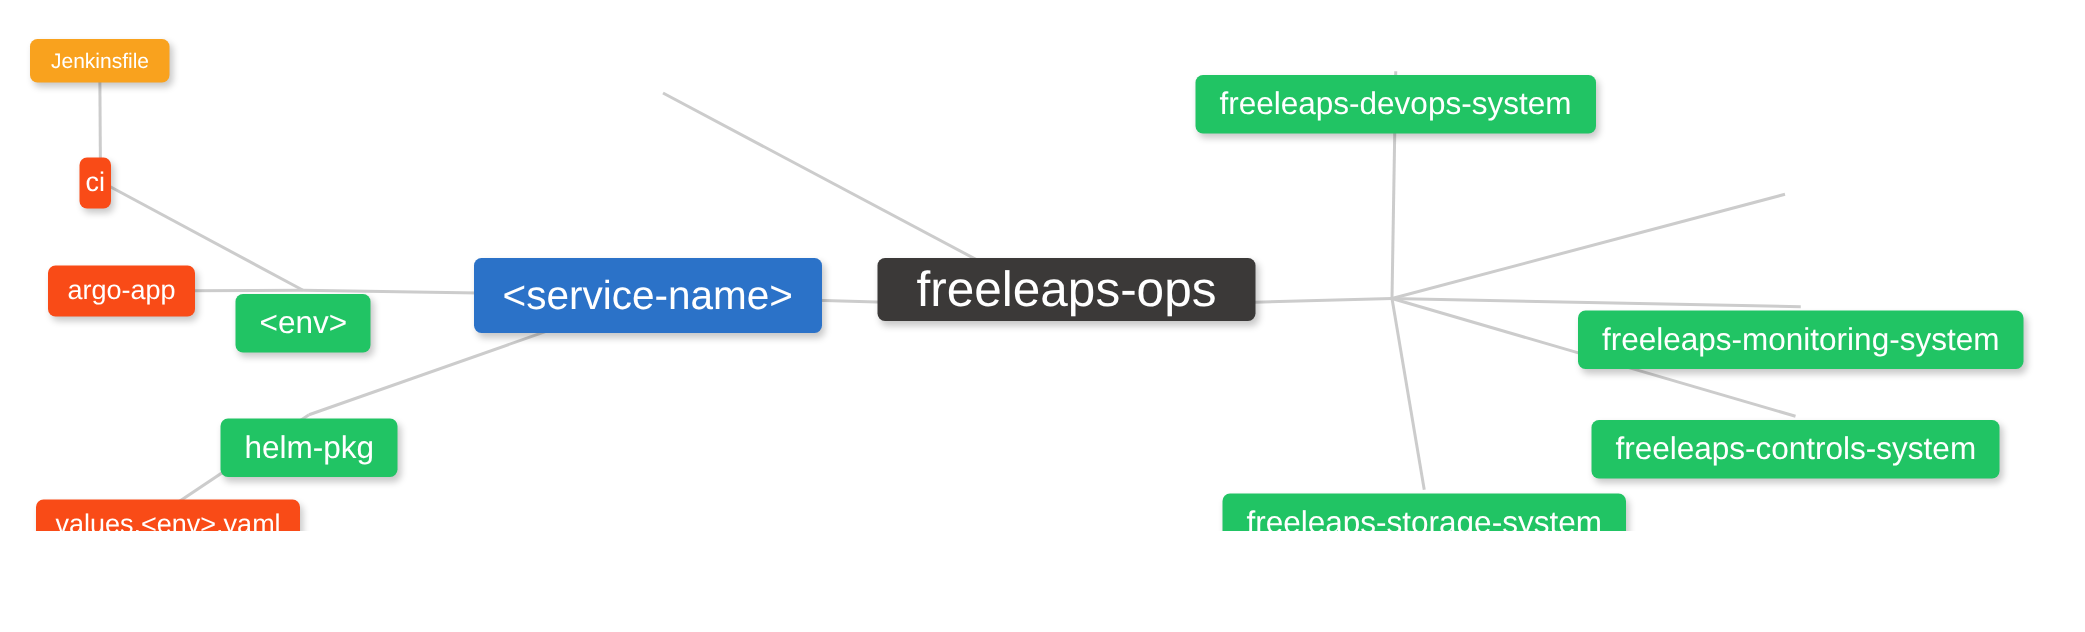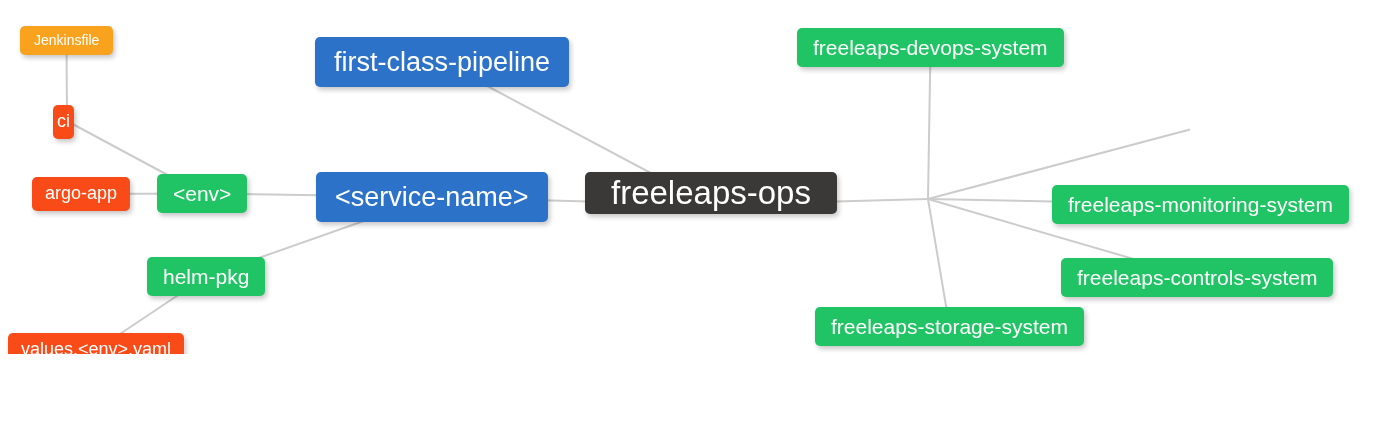--- a/index.html
+++ b/index.html
@@ -28,38 +28,38 @@
     z-index: 1;
     color: var(--node_text, #ffffff);
     white-space: nowrap;
     border-radius: 5px;
     box-shadow: 2px 3px 5px rgba(0,0,0,0.22);
     line-height: 1.2;
     cursor: pointer;
   }
   
   .c-blue   { background: var(--blue,   #2b72c8); }
-  .c-green  { background: var(--green,  #21c464); }
+  .c-green  { background: var(--green,  #21c464); margin-top: 22px; }
   .c-red    { background: var(--red,    #f94b17); }
   .c-orange { background: var(--orange, #f9a21e); }
   .c-dark   { background: var(--dark,   #3b3938); }
   
   .sz-root { font-size: 33px; padding: 1px 26px; }
   .sz-xl   { font-size: 27px; padding: 9px 19px; }
   .sz-l    { font-size: 21px; padding: 7px 16px; }
   .sz-m    { font-size: 18px; padding: 6px 13px; }
   .sz-s    { font-size: 18px; padding: 6px 4px;  }
   .sz-xs   { font-size: 14px; padding: 6px 14px; }
   
   #n-jenkinsfile          { left: 20px;   top: 26px;  }
   #n-ci                   { left: 53px;   top: 105px; }
   #n-argo_app             { left: 32px;   top: 177px; }
   #n-env                  { left: 157px;  top: 174px; }
   #n-helm_pkg             { left: 147px;  top: 257px; }
-  #n-values_env_yaml      { left: 8px;    top: 333px; }
+  #n-values_env_yaml      { left: 24px;    top: 333px; }
   #n-first_class_pipeline { left: 315px;  top: 37px;  }
   #n-service_name         { left: 316px;  top: 172px; }
   #n-freeleaps_ops        { left: 585px;  top: 172px; }
   #n-manifests            { left: 851px;  top: 174px; }
   #n-devops_system        { left: 797px;  top: 28px;  }
   #n-network_system       { left: 1054px; top: 110px; }
   #n-monitoring_system    { left: 1052px; top: 185px; }
   #n-controls_system      { left: 1061px; top: 258px; }
   #n-storage_system       { left: 815px;  top: 307px; }
 </style>
@@ -89,21 +89,20 @@
   <div class="node c-red sz-s" id="n-ci">ci</div>
 
   <div class="node c-red sz-m" id="n-argo_app">argo-app</div>
 
   <div class="node c-green sz-l" id="n-env">&lt;env&gt;</div>
 
   <div class="node c-green sz-l" id="n-helm_pkg">helm-pkg</div>
 
   <div class="node c-red sz-m" id="n-values_env_yaml">values.&lt;env&gt;.yaml</div>
 
-  <div class="node c-blue sz-xl" id="n-first_class_pipeline">first-class-pipeline</div>
 
   <div class="node c-blue sz-xl" id="n-service_name">&lt;service-name&gt;</div>
 
   <div class="node c-dark sz-root" id="n-freeleaps_ops">freeleaps-ops</div>
 
 
   <div class="node c-green sz-l" id="n-devops_system">freeleaps-devops-system</div>
 
 
   <div class="node c-green sz-l" id="n-monitoring_system">freeleaps-monitoring-system</div>

